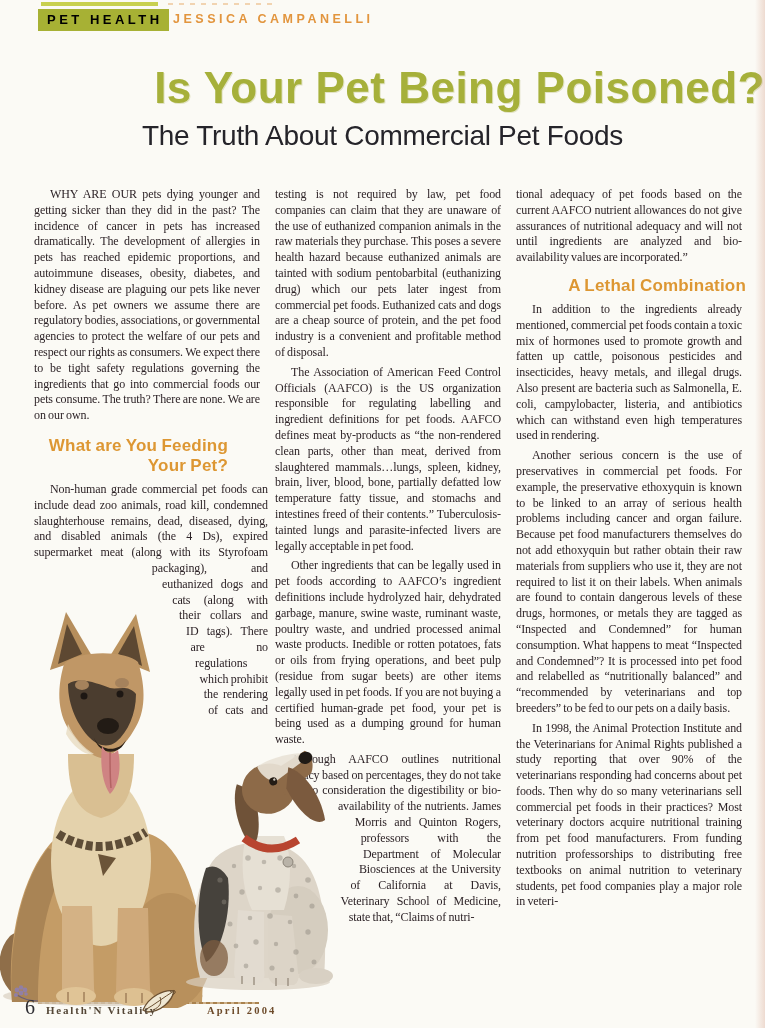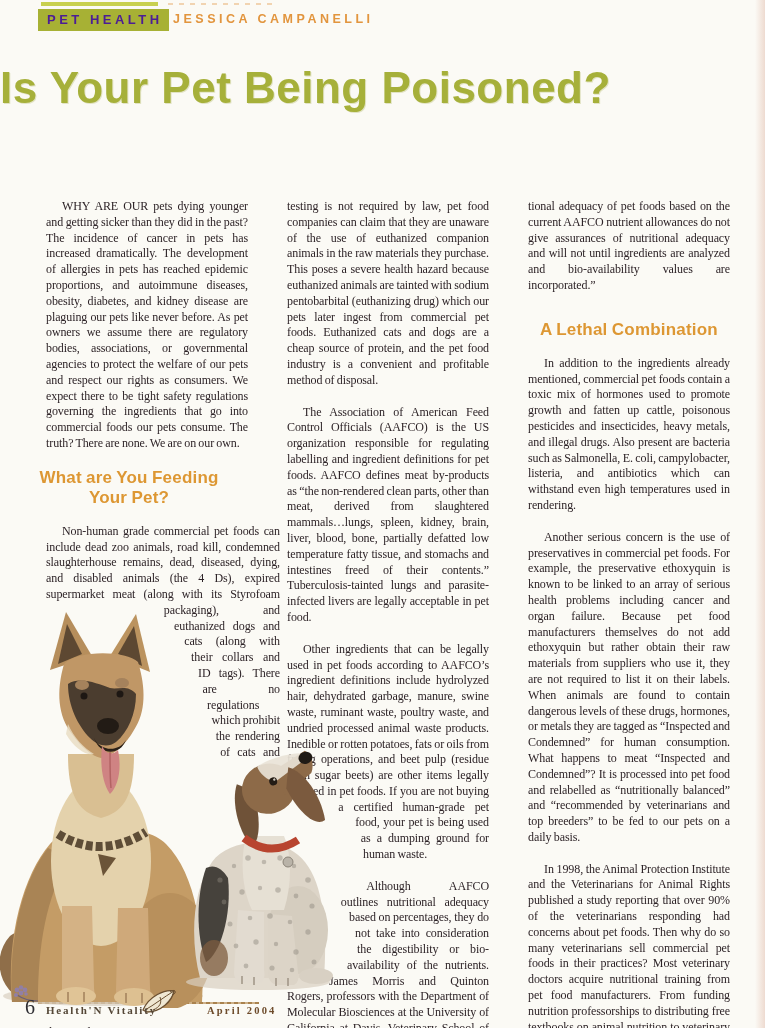--- a/index.html
+++ b/index.html
@@ -5,40 +5,40 @@
   html,body{margin:0;padding:0;background:#e9e7e0;}
   .page{position:relative;width:765px;height:1028px;margin:0 auto;background:#fbfaf5;overflow:hidden;
         font-family:"Liberation Serif",serif;color:#2d2327;}
   .edge-right{position:absolute;right:0;top:0;width:10px;height:100%;
         background:linear-gradient(to right,rgba(0,0,0,0),rgba(214,160,140,.35));z-index:6;}
   .artifact-strip{position:absolute;left:41px;top:2px;width:117px;height:4px;background:#c2cb3d;opacity:.9;z-index:5;}
   .artifact-dots{position:absolute;left:168px;top:3px;width:110px;height:2px;opacity:.5;
         background:repeating-linear-gradient(90deg,#e7ad6d 0 5px,transparent 5px 11px);z-index:5;}
 
   
-  .tag{position:absolute;left:38px;top:9px;background:#a7b134;color:#4c1d95;
+  .tag{position:absolute;left:38px;top:9px;background:#a7b134;color:#000000;
         font:700 13px/1 "Liberation Sans",sans-serif;letter-spacing:3.5px;padding:4px 6px 5px 9px;z-index:5;}
   .byline{position:absolute;left:173px;top:13px;color:#e2953e;
         font:700 12.5px/1 "Liberation Sans",sans-serif;letter-spacing:3.5px;z-index:5;}
 
   
-  .title{position:absolute;left:0;right:0;top:64px;margin:0;text-align:left;
+  .title{position:absolute;left:0;right:0;top:64px;margin:0;text-align:right;
         font:800 44px/1.1 "Liberation Sans",sans-serif;color:#a6b03a;letter-spacing:.5px;
         text-shadow:1px 1px 0 rgba(150,160,50,.25);z-index:5;}
   .subtitle{position:absolute;left:0;right:0;top:119px;margin:0;text-align:center;
         font:500 28px/1.2 "Liberation Sans",sans-serif;color:#25242a;letter-spacing:-.3px;z-index:5;}
 
   
   .col{position:absolute;top:183px;width:234px;font-size:12px;line-height:15.8px;
         letter-spacing:-.1px;word-spacing:-.6px;text-align:justify;z-index:2;}
   .c1{left:30px;} .c2{left:271px;} .c3{left:512px;}
-  .col p{margin:16px;text-indent:16px;}
+  .col p{margin:4px;text-indent:16px;}
   .col p.cont{text-indent:0;}
   .h-orange{font:700 17px/20px "Liberation Sans",sans-serif;color:#dd9733;
-        margin:26px 0 6px;text-align:center;letter-spacing:.2px;}
+        margin:10px 0 6px;text-align:right;letter-spacing:.2px;}
   .h-wide{margin-top:18px;}
   .h-col1{max-width:198px;margin-top:12px;}
   .ital{}
 
   
   .shep-spacer{float:left;width:234px;height:500px;
         shape-outside:polygon(0px 88px,116px 92px,138px 126px,152px 158px,164px 200px,175px 240px,234px 262px,234px 500px,0px 500px);}
   .beagle-spacer{float:left;width:104px;height:812px;
         shape-outside:polygon(0px 612px,54px 620px,86px 650px,92px 672px,78px 698px,62px 714px,76px 738px,86px 764px,62px 790px,0px 800px);}
 
@@ -63,20 +63,21 @@
 <div class="page">
 
   <div class="artifact-strip"></div>
   <div class="artifact-dots"></div>
   <div class="edge-right"></div>
 
   <span class="tag">PET HEALTH</span>
   <span class="byline">JESSICA CAMPANELLI</span>
 
   <h1 class="title">Is Your Pet Being Poisoned?</h1>
+  <h2 class="subtitle">The Truth About Commercial Pet Foods</h2>
 
   <div class="col c1">
     <p>WHY ARE OUR pets dying younger and getting sicker than they did in the past? The incidence of cancer in pets has increased dramatically. The development of allergies in pets has reached epidemic proportions, and autoimmune diseases, obesity, diabetes, and kidney disease are plaguing our pets like never before. As pet owners we assume there are regulatory bodies, associations, or governmental agencies to protect the welfare of our pets and respect our rights as consumers. We expect there to be tight safety regulations governing the ingredients that go into commercial foods our pets consume. The truth? There are none. We are on our own.</p>
     <div class="h-orange h-col1">What are You Feeding Your Pet?</div>
     <p><span class="shep-spacer"></span><span>Non-human grade commercial pet foods can include dead zoo animals, road kill, condemned slaughterhouse remains, dead, diseased, dying, and disabled animals (the 4 Ds), expired supermarket meat (along with its Styrofoam packaging), and euthanized dogs and cats (along with their collars and ID tags). There are no regulations which prohibit the rendering of cats and dogs, and since</span></p>
   </div>
 
   <div class="col c2">
     <span class="beagle-spacer"></span>
     <p class="cont">testing is not required by law, pet food companies can claim that they are unaware of the use of euthanized companion animals in the raw materials they purchase. This poses a severe health hazard because euthanized animals are tainted with sodium pentobarbital (euthanizing drug) which our pets later ingest from commercial pet foods. Euthanized cats and dogs are a cheap source of protein, and the pet food industry is a convenient and profitable method of disposal.</p>

